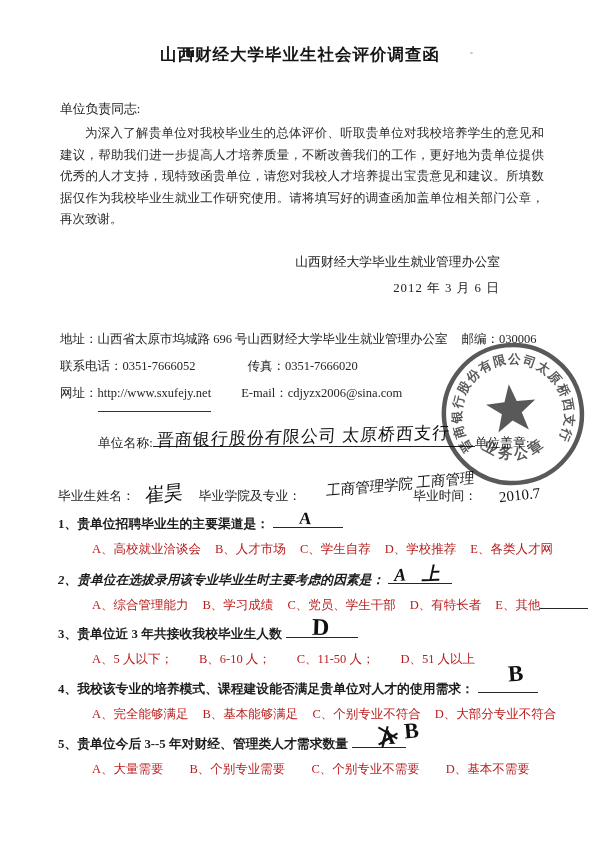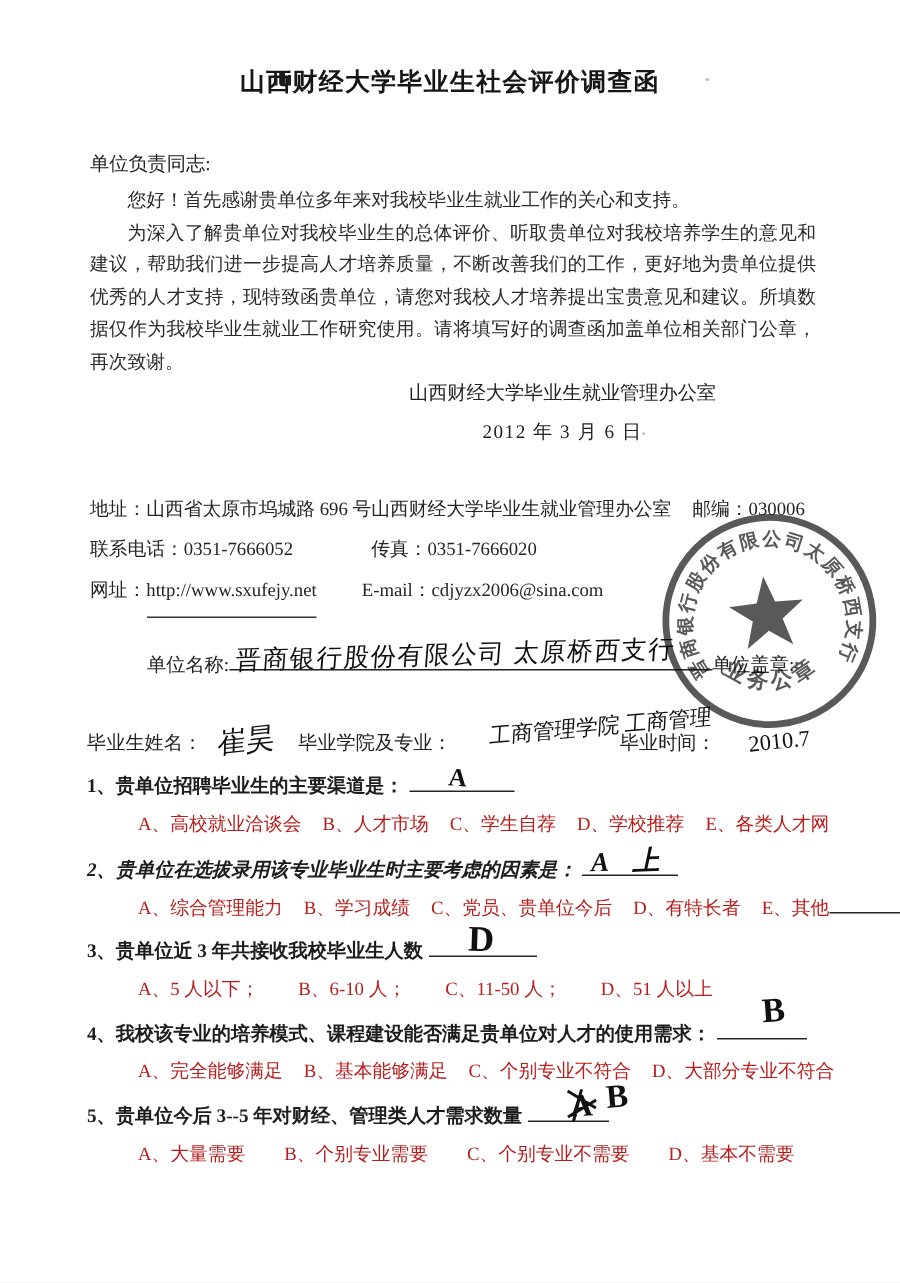--- a/index.html
+++ b/index.html
@@ -8,21 +8,21 @@
 
   .title{position:absolute;top:44px;left:0;width:100%;text-align:center;
          font-size:16.5px;font-weight:bold;letter-spacing:1px;color:#161616;}
 
   .salutation{position:absolute;left:60px;top:101px;font-size:12.8px;color:#222;}
 
   .body-text{position:absolute;left:60px;top:123px;width:484px;font-size:12.5px;
              line-height:21.6px;text-align:justify;color:#2a2a2a;}
   .body-text p{margin:0;text-indent:2em;}
 
-  .sig{position:absolute;left:250px;top:254px;width:250px;text-align:center;font-size:12.8px;color:#222;}
+  .sig{position:absolute;left:250px;top:254px;width:250px;text-align:right;font-size:12.8px;color:#222;}
   .sig .date-line{display:block;margin-top:9px;letter-spacing:1px;}
 
   .contact-line{position:absolute;left:60px;white-space:nowrap;font-size:12.5px;color:#242424;}
   .c1{top:331px;} .c2{top:358px;} .c3{top:385px;}
   .gap-lg{margin-left:14px;text-align:right;} .gap-xl{margin-left:52px;} .gap-md{margin-left:30px;}
   .u{border-bottom:1px solid #333;padding-bottom:11px;}
 
   .company-line{position:absolute;left:58px;top:432px;white-space:nowrap;font-size:12.8px;color:#222;margin-left:40px;}
   .company-blank{display:inline-block;position:relative;width:322px;height:14px;
                  border-bottom:1.4px solid #222;vertical-align:baseline;}
@@ -88,21 +88,20 @@
       <i class="s1"></i>
       <i class="s2"></i>
       <i class="s3"></i>
     </div>
   <div class="speck sp1"></div>
   <div class="speck sp2"></div>
 
   <div class="salutation">单位负责同志:</div>
 
   <div class="body-text">
-    <p>您好！首先感谢贵单位多年来对我校毕业生就业工作的关心和支持。</p>
     <p>为深入了解贵单位对我校毕业生的总体评价、听取贵单位对我校培养学生的意见和建议，帮助我们进一步提高人才培养质量，不断改善我们的工作，更好地为贵单位提供优秀的人才支持，现特致函贵单位，请您对我校人才培养提出宝贵意见和建议。所填数据仅作为我校毕业生就业工作研究使用。请将填写好的调查函加盖单位相关部门公章，再次致谢。</p>
   </div>
 
   <div class="sig">
     <span>山西财经大学毕业生就业管理办公室</span>
     <span class="date-line">2012 年 3 月 6 日</span>
   </div>
 
   <div class="contact-line c1">
     <span>地址：</span><span>山西省太原市坞城路 696 号山西财经大学毕业生就业管理办公室</span><span class="gap-lg">邮编：</span><span>030006</span>
@@ -128,21 +127,21 @@
     <span>1、贵单位招聘毕业生的主要渠道是：</span><span class="blank b1"><span class="hw hw-a">A</span></span>
   </div>
   <div class="opts o1">
     <span>A、高校就业洽谈会</span><span>B、人才市场</span><span>C、学生自荐</span><span>D、学校推荐</span><span>E、各类人才网</span>
   </div>
 
   <div class="q q2">
     <span>2、贵单位在选拔录用该专业毕业生时主要考虑的因素是：</span><span class="blank b2"><span class="hw hw-a2">A 上</span></span>
   </div>
   <div class="opts o2">
-    <span>A、综合管理能力</span><span>B、学习成绩</span><span>C、党员、贵单位今后</span><span>D、有特长者</span><span style="margin-right:0">E、其他</span><span class="tail-line"></span>
+    <span>A、综合管理能力</span><span>B、学习成绩</span><span>C、党员、学生干部</span><span>D、有特长者</span><span style="margin-right:0">E、其他</span><span class="tail-line"></span>
   </div>
 
   <div class="q q3">
     <span>3、贵单位近 3 年共接收我校毕业生人数</span><span class="blank b3"><span class="hw hw-d">D</span></span>
   </div>
   <div class="opts opts3 o3">
     <span>A、5 人以下；</span><span>B、6-10 人；</span><span>C、11-50 人；</span><span>D、51 人以上</span>
   </div>
 
   <div class="q q4">

